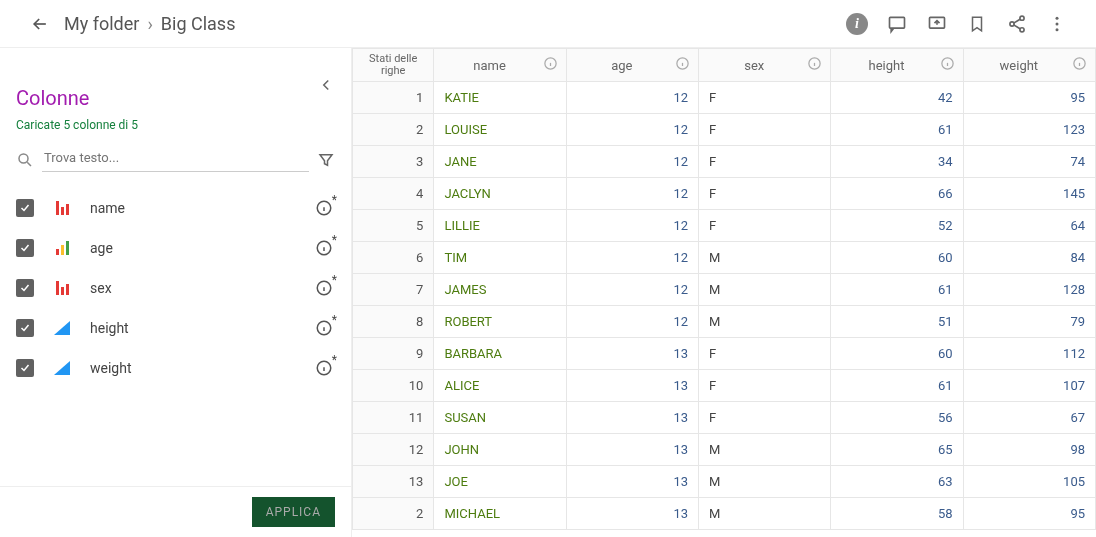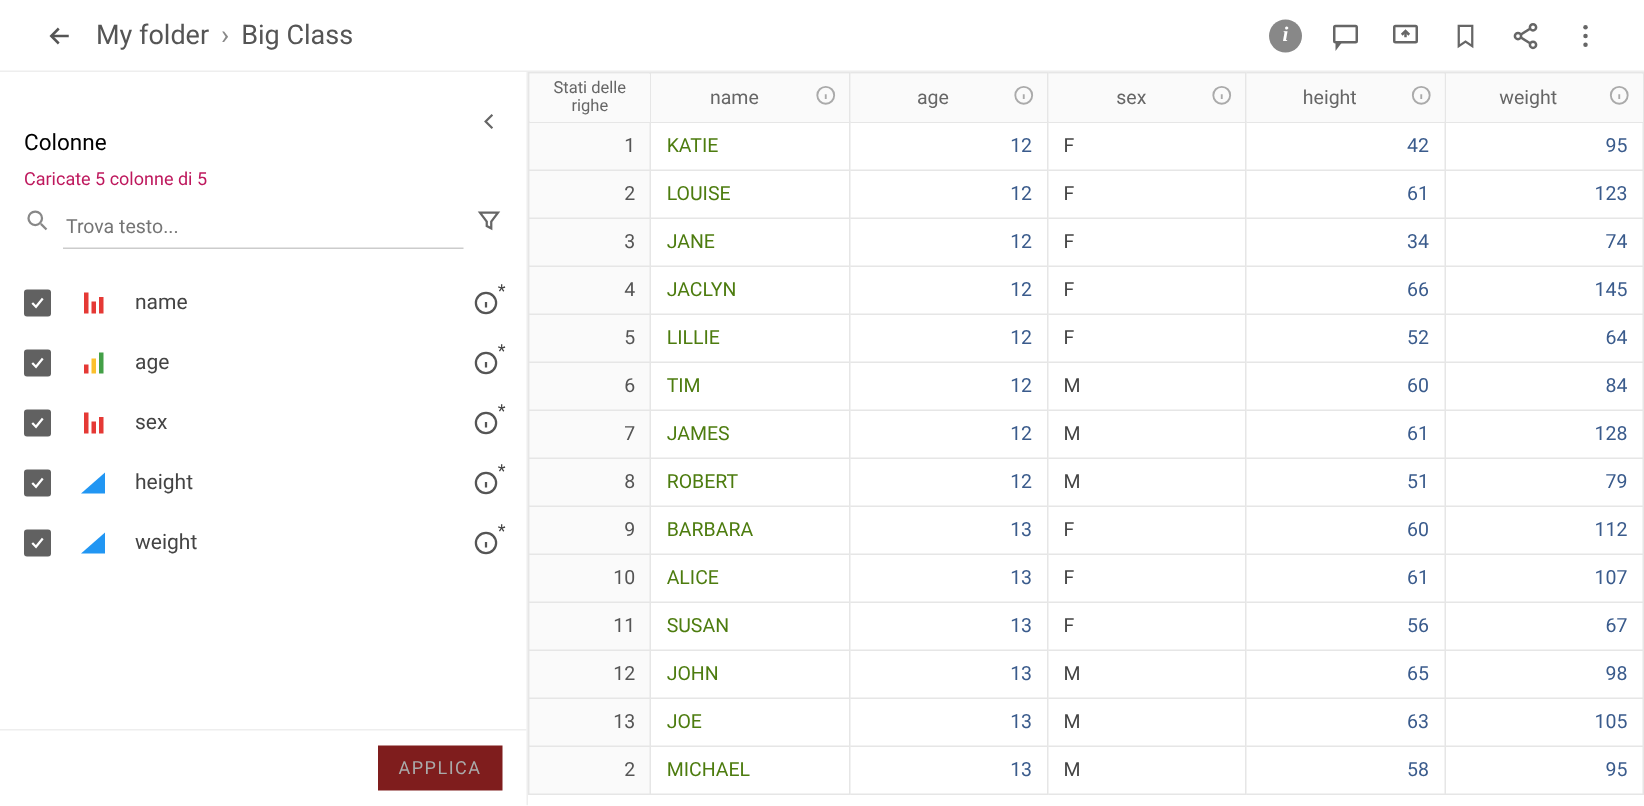--- a/index.html
+++ b/index.html
@@ -13,41 +13,41 @@
   .topbar-spacer { flex: 1; }
   .topbar-icons { display: flex; align-items: center; gap: 18px; color: #666; }
   .topbar-icons .ticon { width: 22px; height: 22px; display: flex; align-items: center; justify-content: center; cursor: pointer; }
   .topbar-icons .info-badge { width: 22px; height: 22px; border-radius: 50%; background: #888; color: #fff; display:flex; align-items:center; justify-content:center; font-style: italic; font-family: serif; font-weight:bold; font-size:14px; }
 
   .main { display: flex; height: calc(537px - 48px); }
 
   
   .sidebar { width: 352px; border-right: 1px solid #eee; display: flex; flex-direction: column; position: relative; }
   .panel-header { display: flex; align-items: center; justify-content: space-between; padding: 14px 16px 4px 16px; }
-  .panel-header h2 { font-size: 15px; font-weight: 400; color: #000000; margin-top: 24px; }
+  .panel-header h2 { font-size: 20px; font-weight: 400; color: #a21caf; margin-top: 24px; }
   .collapse { cursor: pointer; color: #666; }
-  .loaded-cols { font-size: 12px; color: #be185d; padding: 4px 16px 12px 16px; }
-  .searchrow { display: flex; align-items: flex-start; padding: 0 16px 8px 16px; gap: 8px; }
+  .loaded-cols { font-size: 12px; color: #15803d; padding: 4px 16px 12px 16px; }
+  .searchrow { display: flex; align-items: flex-end; padding: 0 16px 8px 16px; gap: 8px; }
   .searchrow .sicon { color: #888; }
   .searchrow input { flex: 1; border: none; border-bottom: 1px solid #ccc; padding: 6px 2px; font-size: 13px; outline: none; background: transparent; }
   .searchrow .filter { color: #666; cursor: pointer; }
 
   .col-list { flex: 1; overflow: auto; padding: 8px 16px; }
   .col-item { display: flex; align-items: center; height: 40px; gap: 16px; }
   .chk { width: 18px; height: 18px; border-radius: 2px; background: #616161; display: flex; align-items: center; justify-content: center; cursor: pointer; }
   .chk svg { stroke: #fff; }
   .col-glyph { width: 24px; display: flex; align-items: flex-end; justify-content: center; gap: 2px; }
   .col-glyph .bar { width: 3px; }
   .col-glyph .tri { width: 0; height: 0; border-left: 16px solid transparent; border-bottom: 14px solid #2196f3; }
   .col-name { flex: 1; font-size: 14px; color: #444; }
   .info-star { position: relative; width: 22px; height: 22px; color: #555; cursor: pointer; display:flex; align-items:center; justify-content:center; }
   .info-star::after { content: "*"; position: absolute; top: -4px; right: -2px; font-size: 12px; color: #444; }
 
   .apply-row { padding: 10px 16px; display: flex; justify-content: flex-end; border-top: 1px solid #eee; }
-  .apply-btn { background: #7f1d1d; color: #aaa; border: none; padding: 8px 14px; letter-spacing: 1px; font-size: 12px; cursor: default; }
+  .apply-btn { background: #14532d; color: #aaa; border: none; padding: 8px 14px; letter-spacing: 1px; font-size: 12px; cursor: default; }
   .status-row { padding: 10px 16px; font-size: 12px; color: #666; background: #f7f7f7; }
 
   
   .grid { flex: 1; overflow: auto; }
   table { border-collapse: collapse; width: 100%; }
   th, td { border: 1px solid #e6e6e6; height: 32px; font-size: 13px; }
   thead th { background: #fafafa; color: #666; font-weight: 400; position: sticky; top: 0; padding: 4px 8px; }
   thead th .th-inner { display: flex; align-items: center; justify-content: flex-end; gap: 6px; }
   thead th .th-label { flex: 1; text-align: center; }
   thead th.row-state .th-label { font-size: 11px; line-height: 1.1; text-align: center; }

